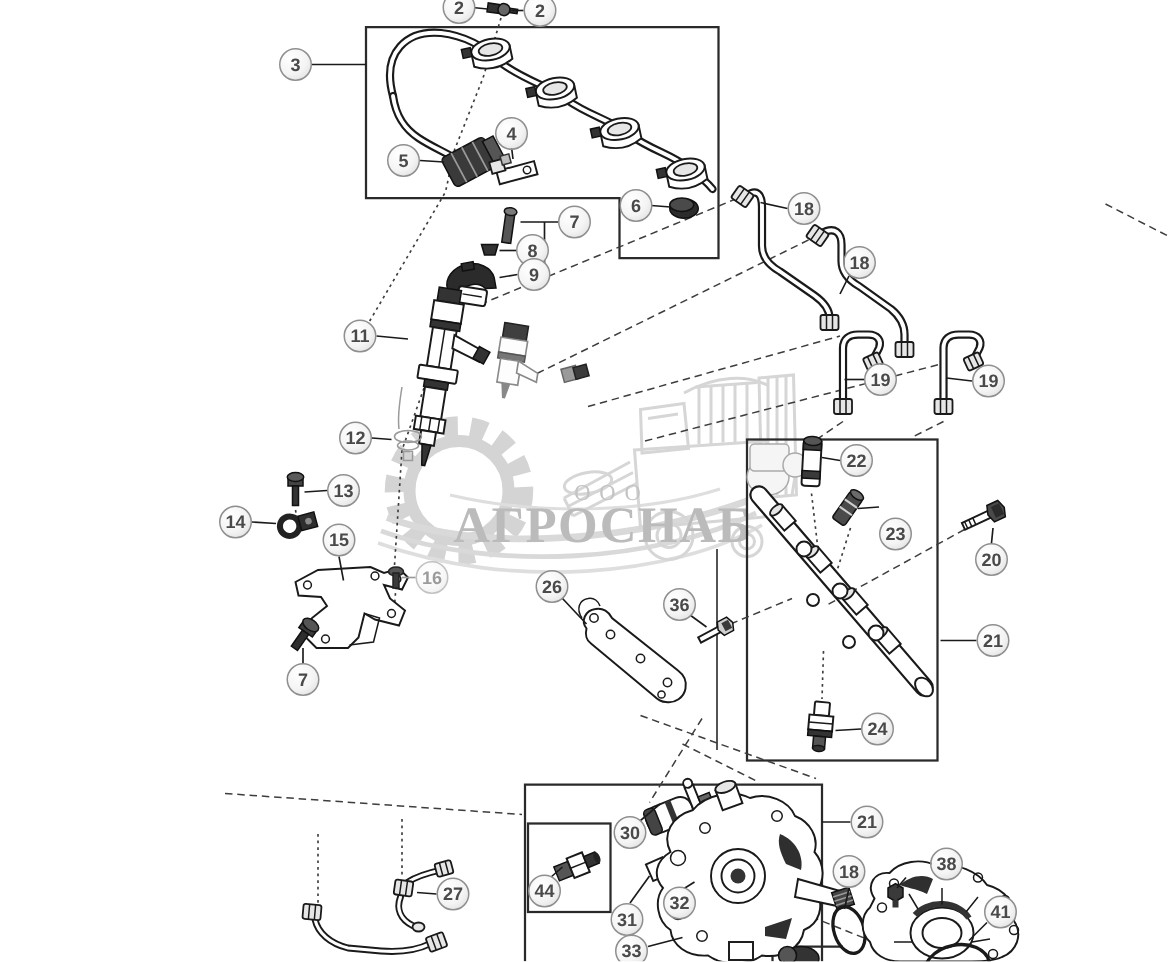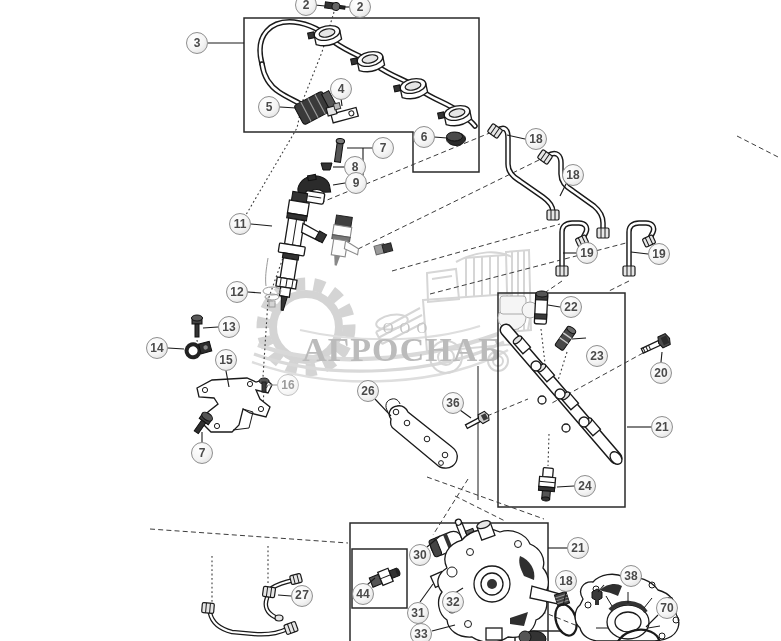--- a/index.html
+++ b/index.html
@@ -530,25 +530,25 @@
       <div class="balloon" style="left: 573px; top: 175px;">18</div>
       <div class="balloon" style="left: 587px; top: 253px;">19</div>
       <div class="balloon" style="left: 659px; top: 254px;">19</div>
       <div class="balloon" style="left: 661px; top: 373px;">20</div>
       <div class="balloon" style="left: 662px; top: 427px;">21</div>
       <div class="balloon" style="left: 571px; top: 307px;">22</div>
       <div class="balloon" style="left: 597px; top: 356px;">23</div>
       <div class="balloon" style="left: 585px; top: 486px;">24</div>
       <div class="balloon" style="left: 453px; top: 403px;">36</div>
       <div class="balloon" style="left: 368px; top: 391px; text-align: center;">26</div>
-      <div class="balloon" style="left: 302px; top: 596px; font-family: Liberation Mono, monospace;">27</div>
+      <div class="balloon" style="left: 302px; top: 596px;">27</div>
       <div class="balloon" style="left: 578px; top: 548px;">21</div>
       <div class="balloon" style="left: 420px; top: 555px;">30</div>
       <div class="balloon" style="left: 418px; top: 613px;">31</div>
       <div class="balloon" style="left: 453px; top: 602px;">32</div>
       <div class="balloon" style="left: 421px; top: 634px;">33</div>
       <div class="balloon" style="left: 566px; top: 581px;">18</div>
       <div class="balloon" style="left: 609px; top: 576px; margin-left: 22px;">38</div>
-      <div class="balloon" style="left: 667px; top: 608px;">70</div>
+      <div class="balloon" style="left: 667px; top: 608px;">41</div>
       <div class="balloon" style="left: 363px; top: 594px;">44</div>
     </div>
 
 </div>
 
 </body></html>

